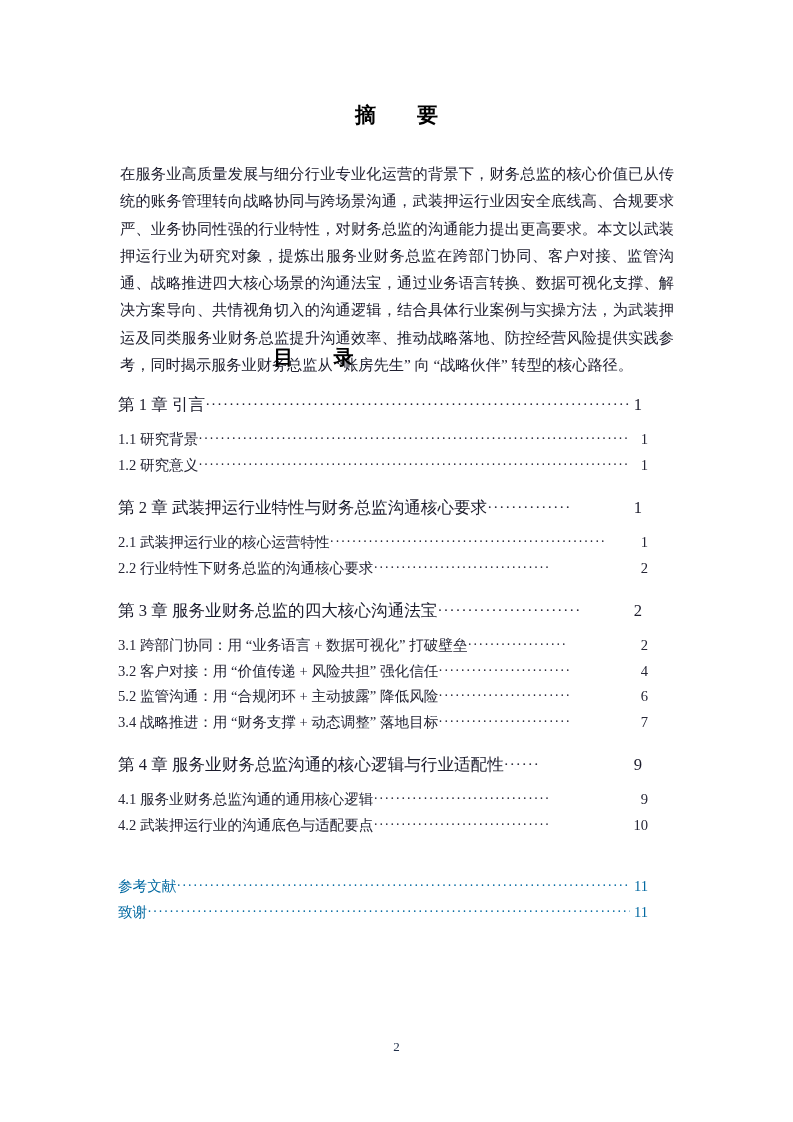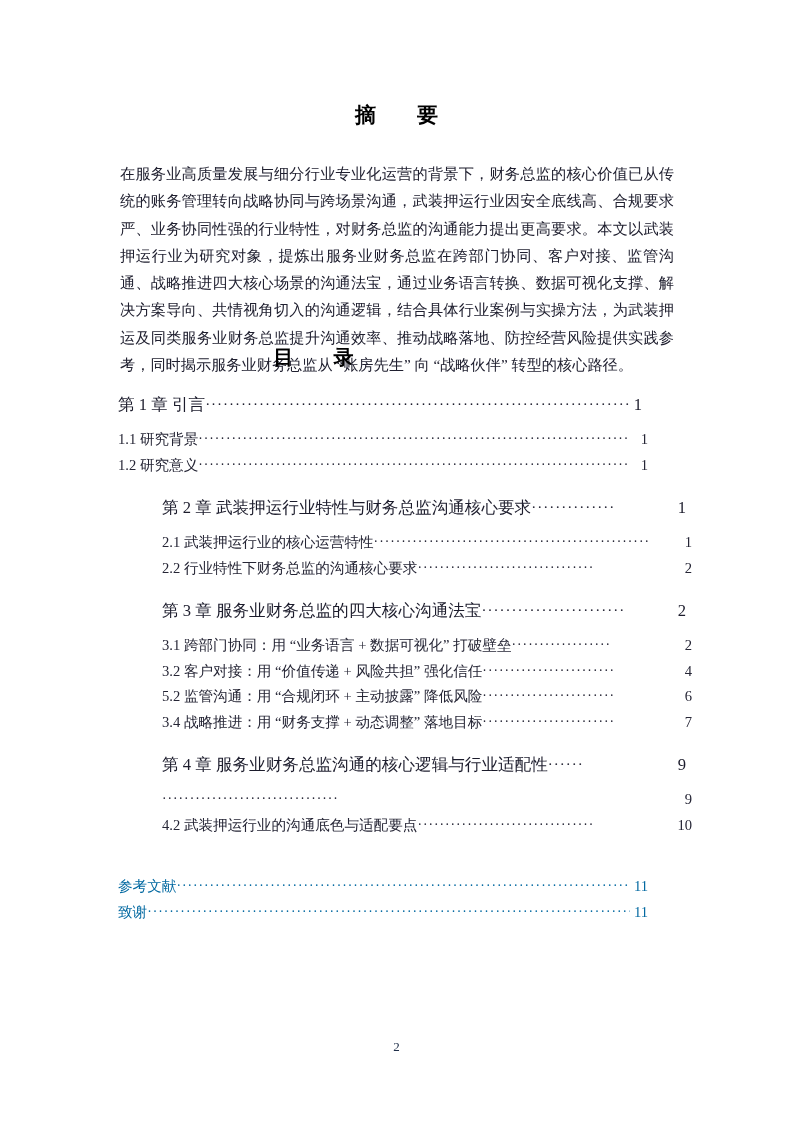--- a/index.html
+++ b/index.html
@@ -65,21 +65,20 @@
     left: 118px;
     top: 380px;
     width: 530px;
   }
 
   .toc-group {
     margin-bottom: 0;
   }
   .toc-group.gap-above {
     margin-top: 14px;
-    margin-left: 44px;
   }
 
   
   .toc-row {
     display: flex;
     align-items: baseline;
     white-space: nowrap;
     overflow: hidden;
   }
   .toc-label {
@@ -249,20 +248,21 @@
     </div>
 
     <div class="toc-group gap-above">
       <div class="toc-row toc-chapter short-leader">
         <span class="toc-label">第 4 章 服务业财务总监沟通的核心逻辑与行业适配性</span>
         <span class="toc-leader">······</span>
         <span class="toc-spacer"></span>
         <span class="toc-page">9</span>
       </div>
       <div class="toc-row toc-section">
+        <span class="toc-label">4.1 服务业财务总监沟通的通用核心逻辑</span>
         <span class="toc-leader">································</span>
         <span class="toc-page">9</span>
       </div>
       <div class="toc-row toc-section">
         <span class="toc-label">4.2 武装押运行业的沟通底色与适配要点</span>
         <span class="toc-leader">································</span>
         <span class="toc-page">10</span>
       </div>
     </div>
 

